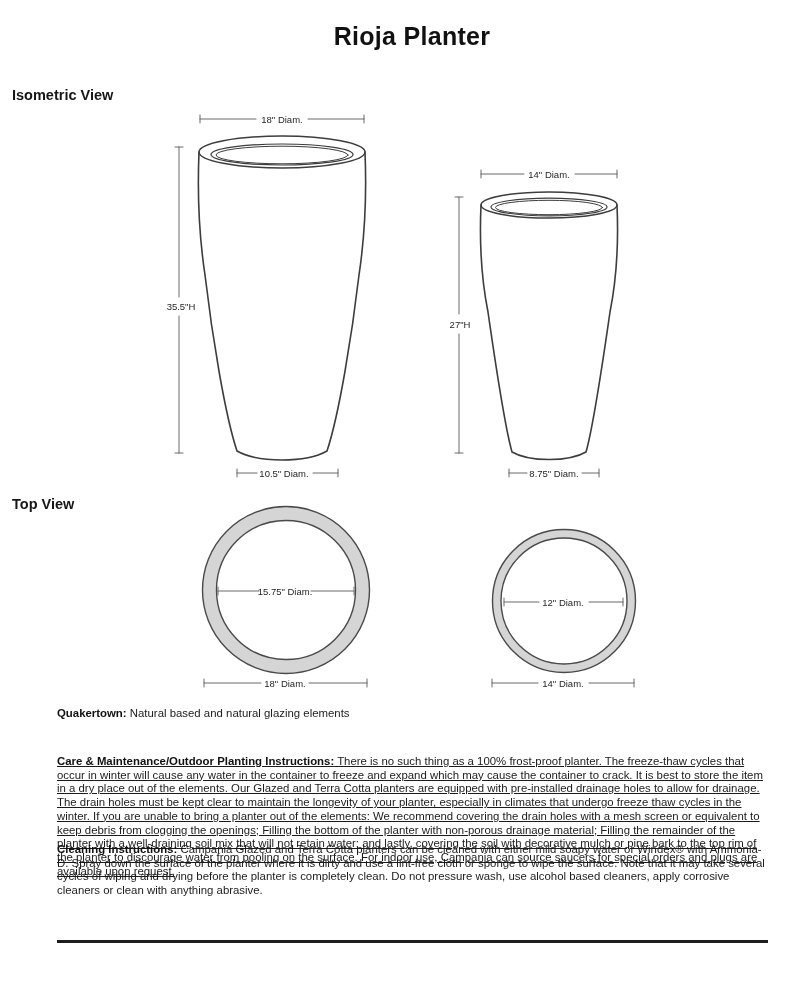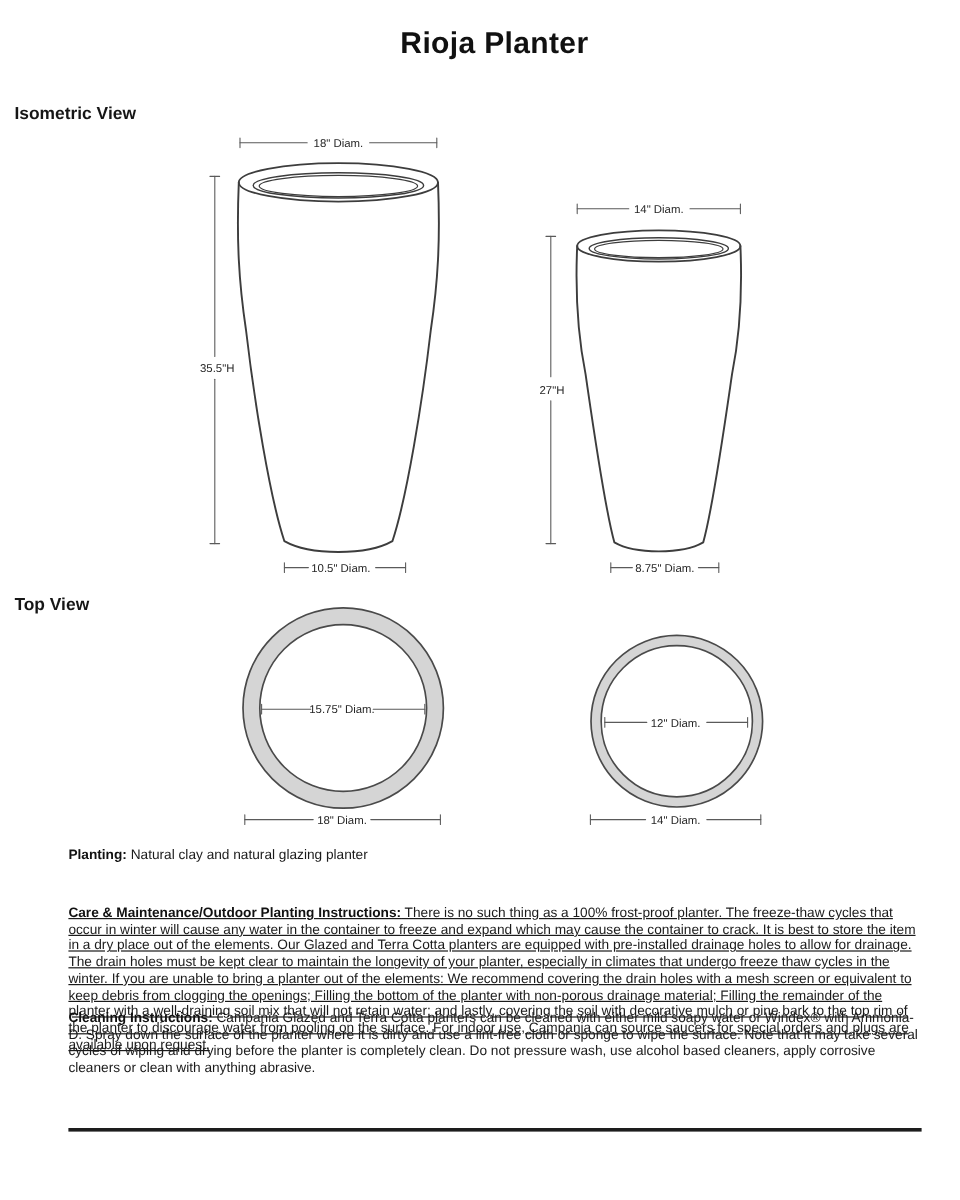--- a/index.html
+++ b/index.html
@@ -153,21 +153,21 @@
         <line x1="480" y1="683" x2="526" y2="683"></line>
         <line x1="577" y1="683" x2="622" y2="683"></line>
         <line x1="622" y1="679" x2="622" y2="687"></line>
       </g>
       <text x="551" y="686.5" text-anchor="middle" stroke="none">14" Diam.</text>
     </g>
   </svg>
 
   <div class="view-heading top-heading">Top View</div>
 
-  <div class="para materials-block"><b>Planting:</b><span> Natural clay and natural glazing planter</span></div>
+  <div class="para materials-block"><b>Quakertown:</b><span> Natural based and natural glazing elements</span></div>
 
   <div class="para care-block"><b>Care &amp; Maintenance/Outdoor Planting Instructions:</b><span> There is no such thing as a 100% frost-proof planter. The freeze-thaw cycles that occur in winter will cause any water in the container to freeze and expand which may cause the container to crack. It is best to store the item in a dry place out of the elements. Our Glazed and Terra Cotta planters are equipped with pre-installed drainage holes to allow for drainage. The drain holes must be kept clear to maintain the longevity of your planter, especially in climates that undergo freeze thaw cycles in the winter. If you are unable to bring a planter out of the elements: We recommend covering the drain holes with a mesh screen or equivalent to keep debris from clogging the openings; Filling the bottom of the planter with non-porous drainage material; Filling the remainder of the planter with a well-draining soil mix that will not retain water; and lastly, covering the soil with decorative mulch or pine bark to the top rim of the planter to discourage water from pooling on the surface. For indoor use, Campania can source saucers for special orders and plugs are available upon request.</span></div>
 
   <div class="para cleaning-block"><b>Cleaning Instructions:</b><span> Campania Glazed and Terra Cotta planters can be cleaned with either mild soapy water or Windex® with Ammonia-D. Spray down the surface of the planter where it is dirty and use a lint-free cloth or sponge to wipe the surface. Note that it may take several cycles of wiping and drying before the planter is completely clean. Do not pressure wash, use alcohol based cleaners, apply corrosive cleaners or clean with anything abrasive.</span></div>
 
   <div class="footer-rule"></div>
 
 </div>
 
 </body></html>

